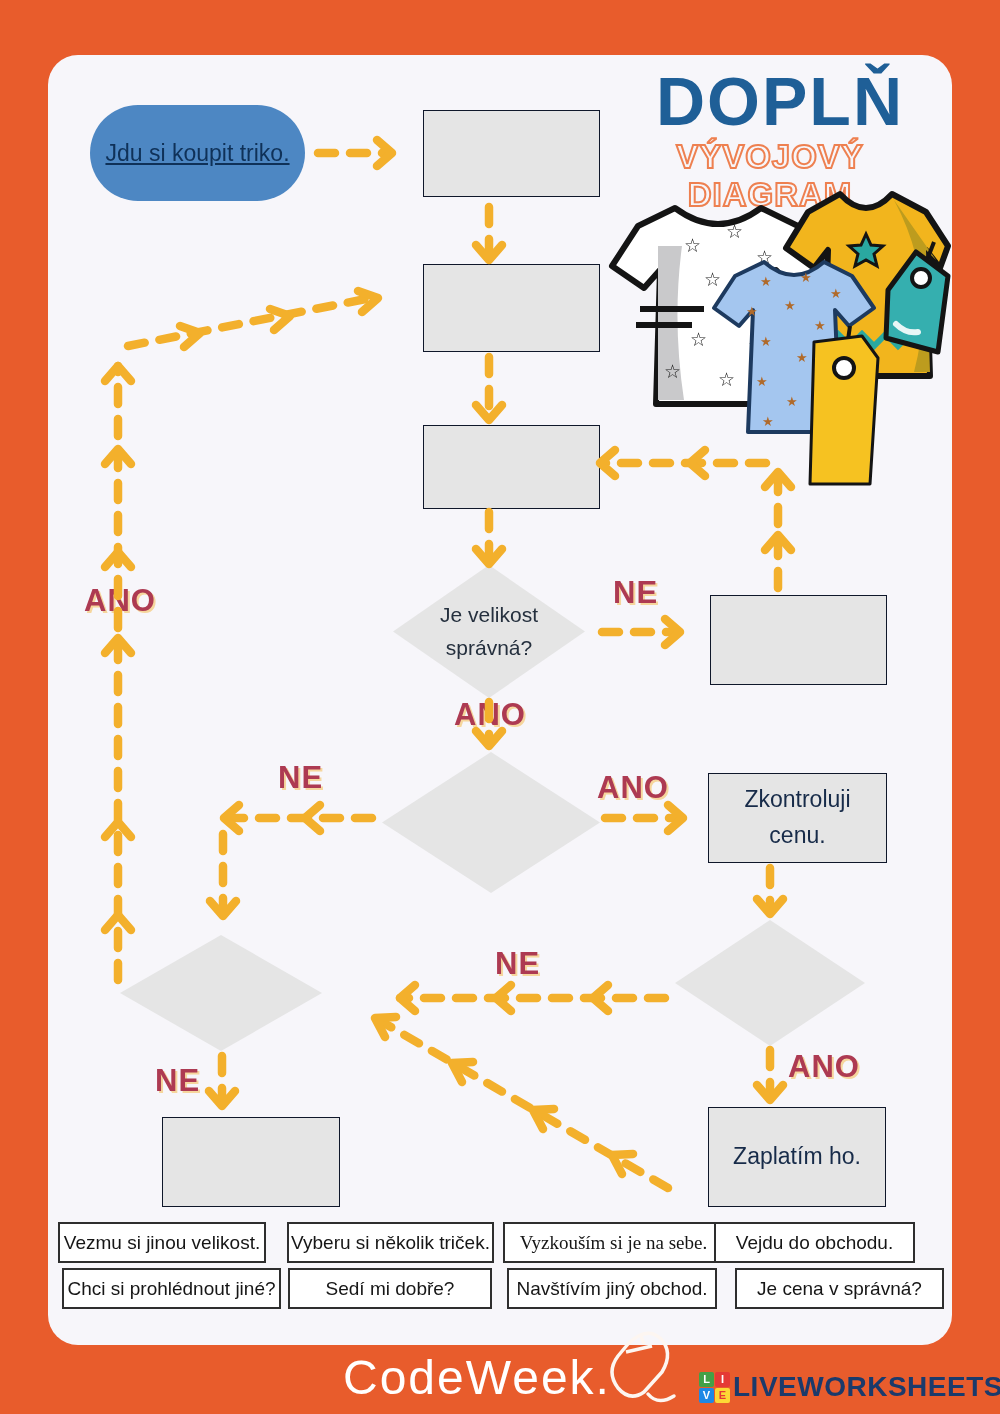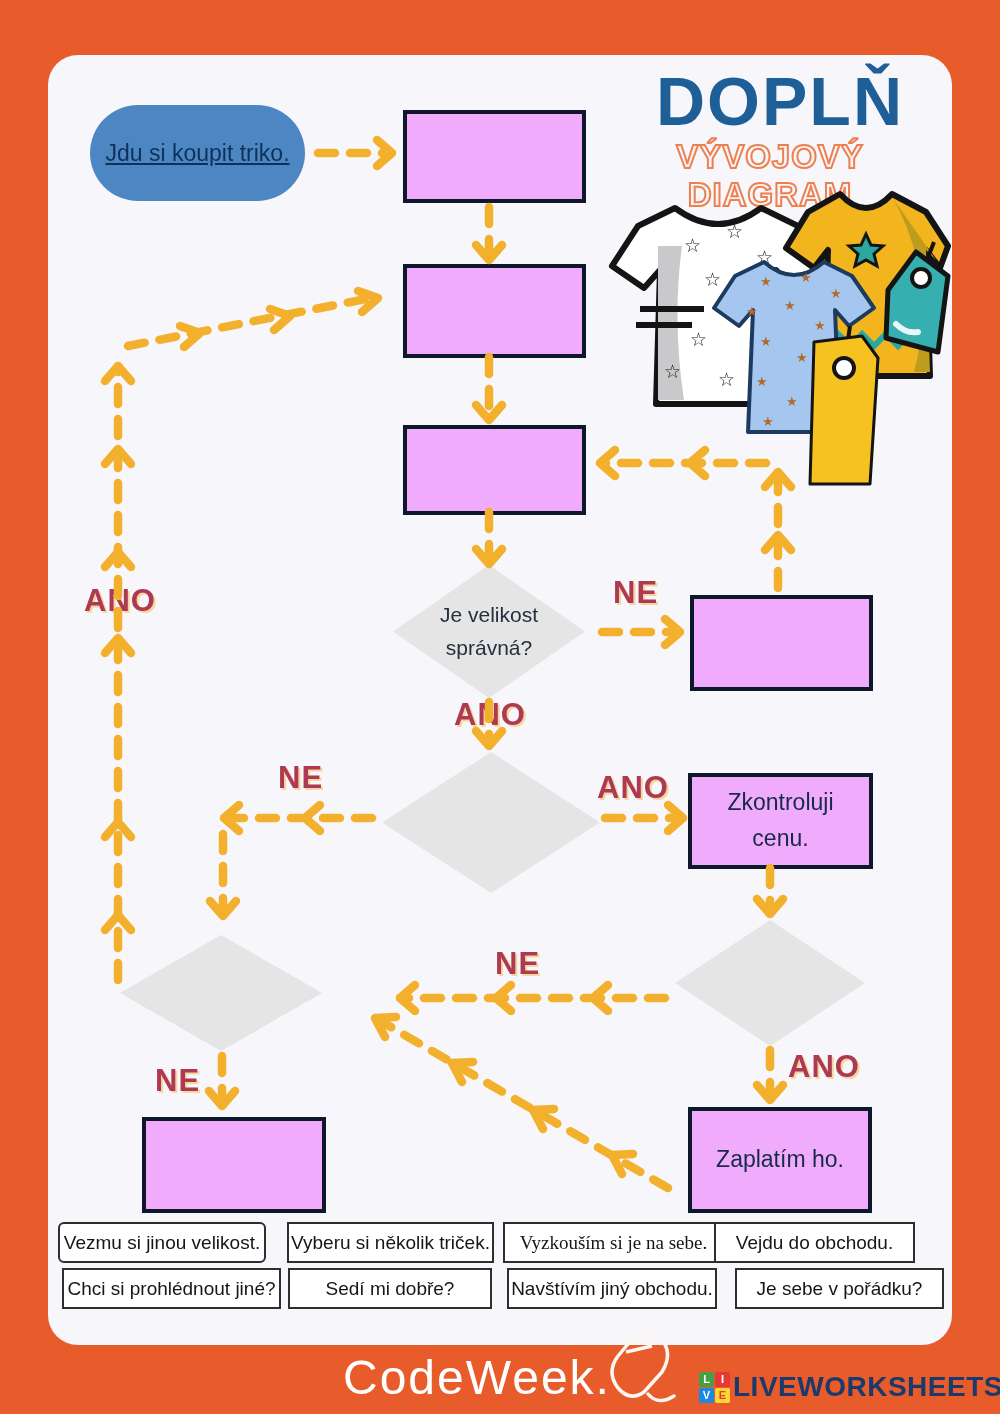--- a/index.html
+++ b/index.html
@@ -19,21 +19,21 @@
   }
   .subtitle{
     position:absolute;left:590px;top:138px;width:360px;text-align:center;
     font-size:33px;font-weight:800;letter-spacing:1px;
     color:#EE8050;-webkit-text-fill-color:transparent;-webkit-text-stroke:2px #EE8050;
   }
   
   .node{position:absolute;display:flex;align-items:center;justify-content:center;
         text-align:center;color:#15365E;}
   .pill{background:#4D87C3;border-radius:50px;font-size:23px;color:#0F3158;line-height:1.5;}
-  .bluebox{background:#f0abfc;border:4px solid #0f172a;font-size:23px;color:#172B49;line-height:1.55;}
+  .bluebox{background:#e5e5e5;border:1px solid #0f172a;font-size:23px;color:#172B49;line-height:1.55;margin-left:20px;}
   .diamond{background:#e5e5e5;clip-path:polygon(50% 0,100% 50%,50% 100%,0 50%);
            font-size:21px;color:#25303E;line-height:1.55;}
   #start{left:90px;top:105px;width:215px;height:96px;text-decoration:underline;}
   #r1{left:403px;top:110px;width:175px;height:85px;}
   #r2{left:403px;top:264px;width:175px;height:86px;}
   #r3{left:403px;top:425px;width:175px;height:82px;}
   #d1{left:393px;top:565px;width:192px;height:133px;}
   #bne{left:690px;top:595px;width:175px;height:88px;}
   #d2{left:382px;top:752px;width:218px;height:141px;}
   #price{left:688px;top:773px;width:177px;height:88px;}
@@ -52,21 +52,21 @@
   #l-ne-price{left:495px;top:946px;}
   #l-ano-price{left:788px;top:1049px;}
   #l-ne-bottom{left:155px;top:1063px;}
   
   .arrows{position:absolute;left:0;top:0;pointer-events:none;}
   .dash{stroke:#F3B02C;stroke-width:8.5;fill:none;stroke-linecap:round;stroke-dasharray:17 15;}
   .head{stroke:#F3B02C;stroke-width:8.5;fill:none;stroke-linecap:round;stroke-linejoin:round;}
   
   .wb{position:absolute;height:37px;background:#fff;border:2px solid #2E2E2E;
       display:flex;align-items:center;justify-content:center;font-size:19px;color:#161616;}
-  #wb0{left:58px; top:1222px;width:204px;border-radius:6px;}
+  #wb0{left:58px; top:1222px;width:204px;}
   #wb1{left:287px;top:1222px;width:203px;}
   #wb2{left:503px;top:1222px;width:217px;font-family:Liberation Serif, serif;}
   #wb3{left:714px;top:1222px;width:197px;}
   #wb4{left:62px; top:1268px;width:215px;}
   #wb5{left:288px;top:1268px;width:200px;}
   #wb6{left:507px;top:1268px;width:206px;}
   #wb7{left:735px;top:1268px;width:205px;}
   
   .codeweek{
     position:absolute;left:343px;top:1350px;color:#ffffff;font-size:48px;
@@ -220,22 +220,22 @@
   <path class="head" d="M274 330 L290 316 L270 309"></path>
   <path class="head" d="M362 312 L378 298 L358 291"></path>
 </svg>
 
 <div id="wb0" class="wb">Vezmu si jinou velikost.</div>
 <div id="wb1" class="wb">Vyberu si několik triček.</div>
 <div id="wb2" class="wb">Vyzkouším si je na sebe.</div>
 <div id="wb3" class="wb">Vejdu do obchodu.</div>
 <div id="wb4" class="wb">Chci si prohlédnout jiné?</div>
 <div id="wb5" class="wb">Sedí mi dobře?</div>
-<div id="wb6" class="wb">Navštívím jiný obchodu.</div>
-<div id="wb7" class="wb">Je sebe v pořádku?</div>
+<div id="wb6" class="wb">Navštívím jiný obchod.</div>
+<div id="wb7" class="wb">Je cena v správná?</div>
 
 <div class="codeweek">
   <span>CodeWeek.</span>
 </div>
 <svg class="arrows" style="left:596px;top:1322px;" width="95" height="90" viewBox="0 0 95 90">
   <path d="M32,22 Q50,4 64,16 Q78,30 66,50 L48,70 Q34,80 22,66 Q10,50 22,34 Z" fill="none" stroke="#FDF6F1" stroke-width="3.5" stroke-linejoin="round"></path>
   <path d="M30,30 L56,24" fill="none" stroke="#FDF6F1" stroke-width="3.5"></path>
   <path d="M44,12 L48,22" fill="none" stroke="#FDF6F1" stroke-width="3.5"></path>
   <path d="M52,72 Q62,84 78,74" fill="none" stroke="#FDF6F1" stroke-width="3.5" stroke-linecap="round"></path>
 </svg>

